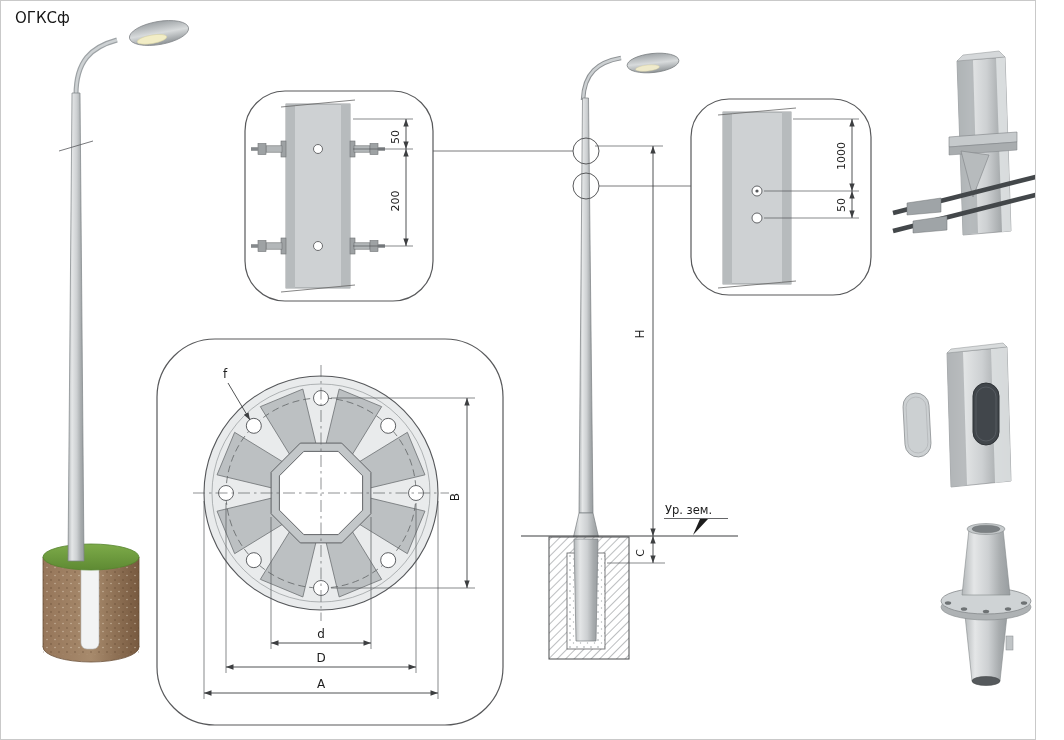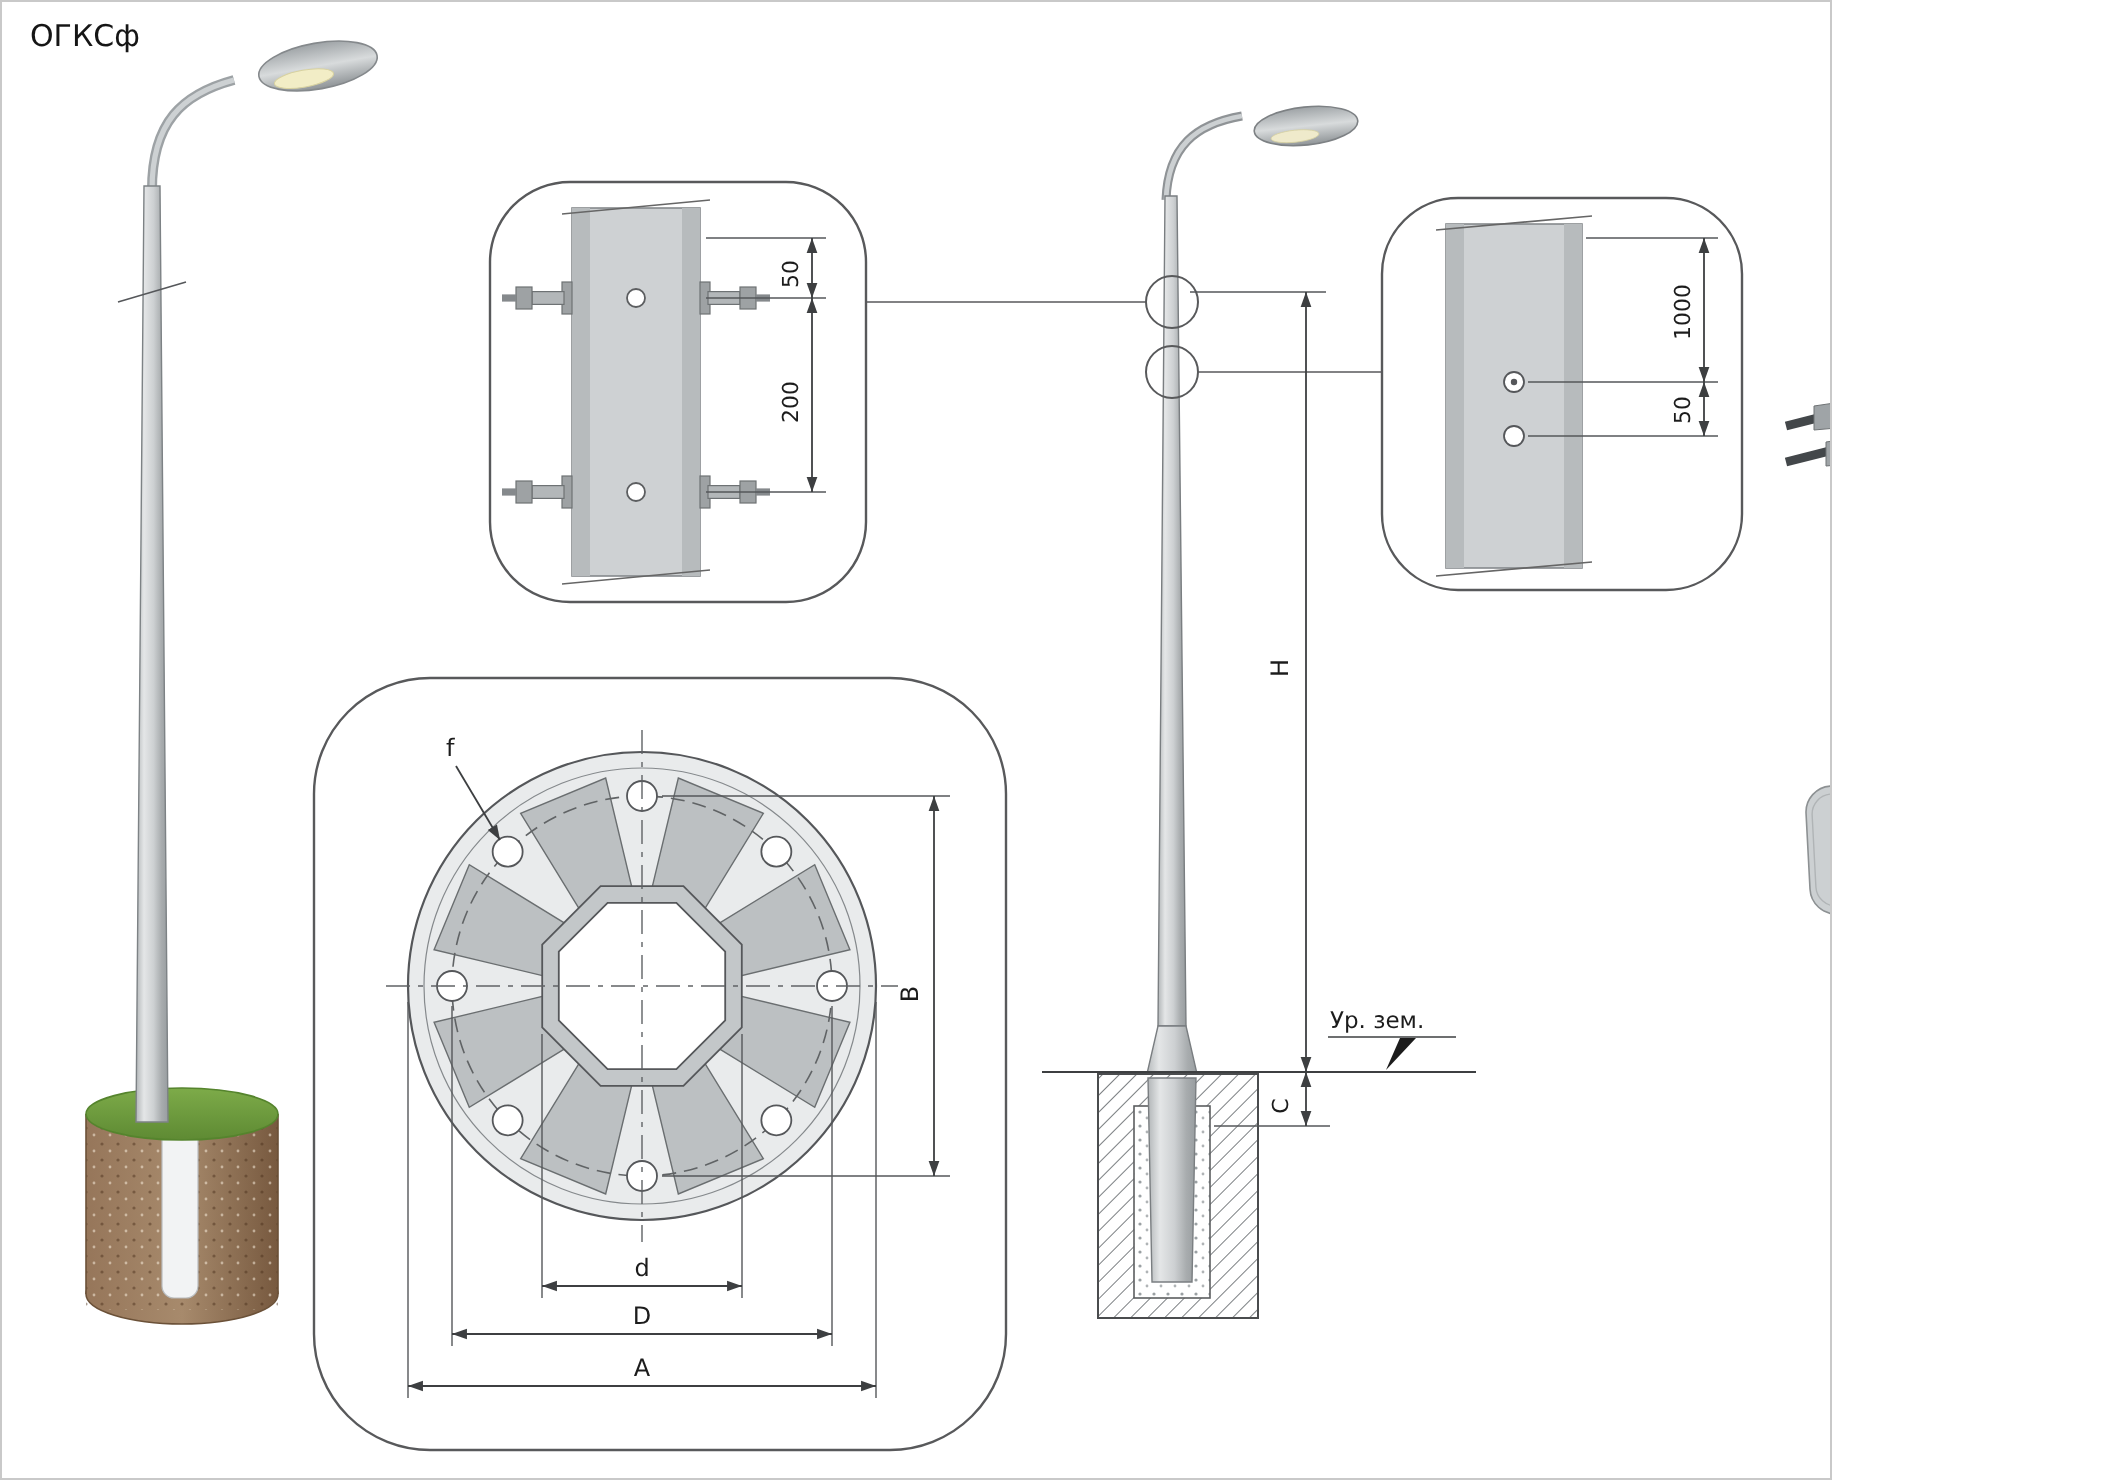--- a/index.html
+++ b/index.html
@@ -1,16 +1,16 @@
 <!DOCTYPE html>
 <html><head>
 <meta charset="utf-8">
 <style>
   html,body{margin:0;padding:0;background:#ffffff;}
-  .page{position:relative;width:916px;height:740px;background:#ffffff;
+  .page{position:relative;width:1036px;height:740px;background:#ffffff;
         border:1px solid #c9c9c9;box-sizing:border-box;overflow:hidden;
         font-family:"DejaVu Sans",sans-serif;}
   svg{display:block;}
   .ext{stroke:#55575a;stroke-width:0.7;fill:none;}
   .dim{stroke:#3d3f41;stroke-width:0.9;fill:none;}
   .lead{stroke:#58595b;stroke-width:0.8;fill:none;}
   .frame{fill:#ffffff;stroke:#58595b;stroke-width:1.2;}
   .dimtxt{font:11px "DejaVu Sans",sans-serif;fill:#1c1c1c;}
   .lbltxt{font:12px "DejaVu Sans",sans-serif;fill:#1c1c1c;}
   .titletxt{font:15px "DejaVu Sans",sans-serif;fill:#151515;}

